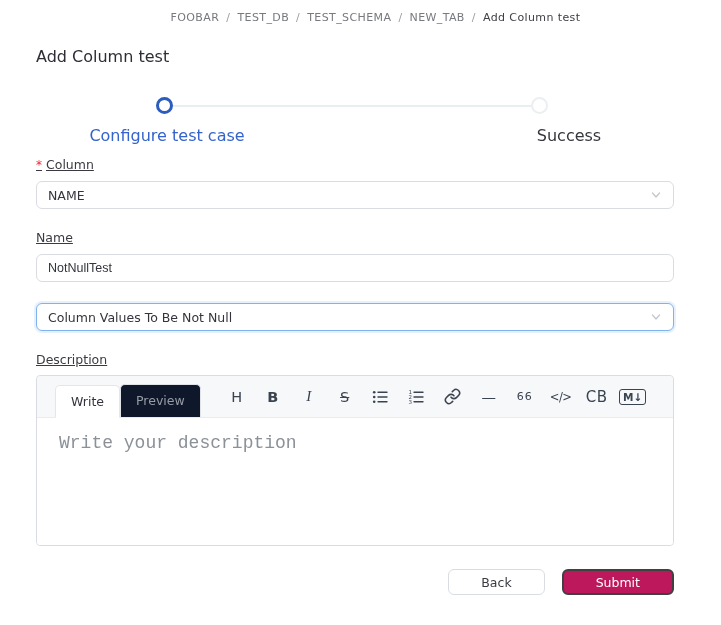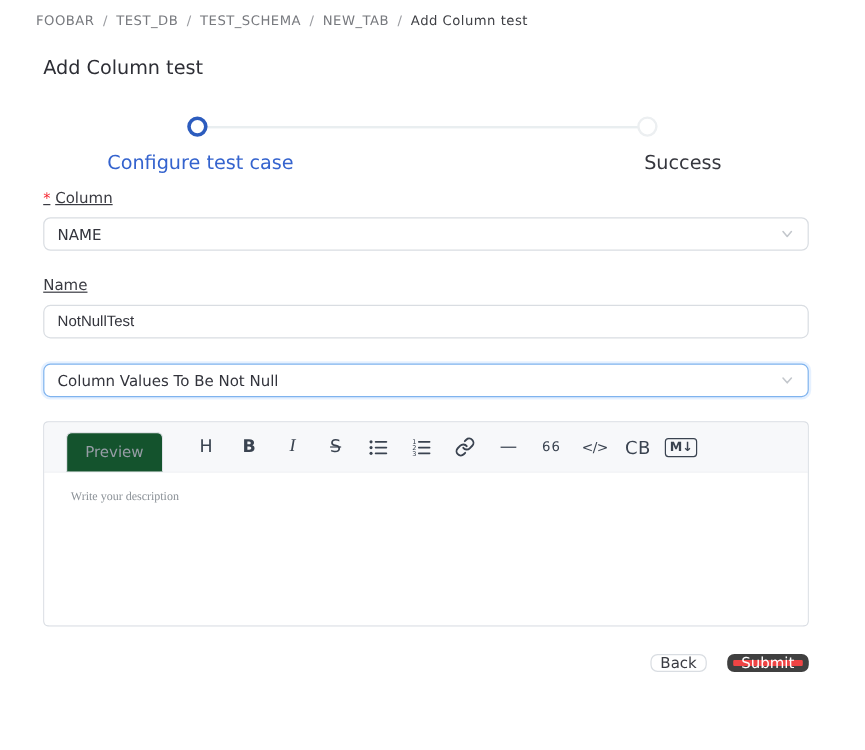--- a/index.html
+++ b/index.html
@@ -3,21 +3,21 @@
 <meta charset="utf-8">
 <style>
   * { box-sizing: border-box; }
   html,body { margin:0; padding:0; }
   body {
     width:721px; height:625px; background:#ffffff; overflow:hidden;
     font-family:"DejaVu Sans","Liberation Sans",sans-serif;
     color:#33343c; position:relative;
   }
   
-  .breadcrumb { padding:11px 0 0 30px; font-size:11px; letter-spacing:.4px; color:#77797e; display:flex; gap:7px; align-items:center; }
+  .breadcrumb { padding:11px 0 0 30px; font-size:11px; letter-spacing:.4px; color:#77797e; display:flex; gap:7px; align-items:center;justify-content:center; }
   .breadcrumb .crumb { cursor:pointer; }
   .breadcrumb .sep { color:#9a9ca1; }
   .breadcrumb .crumb.current { color:#3f4045; }
   
   .page-title { margin:23px 0 0 36px; font-size:16px; font-weight:500; color:#2d2e35; }
   
   .stepper { position:relative; height:52px; margin-top:29px; }
   .stepper .line { position:absolute; top:10px; left:172px; width:360px; height:2px; background:#e9eef0; }
   .stepper .circle { position:absolute; top:2px; width:17px; height:17px; border-radius:50%; background:#fff; }
   .stepper .circle.active { left:156px; border:3px solid #2c5cbe; }
@@ -37,42 +37,42 @@
   .control.select { justify-content:space-between; cursor:pointer; }
   .control.focused { border-color:#7fb3ee; box-shadow:0 0 0 2px rgba(64,150,255,.13); }
   input.control { outline:none; }
   .chevron { width:12px; height:12px; flex:0 0 auto; }
   
   .editor { border:1px solid #d9dde3; border-radius:4px; height:171px; display:flex; flex-direction:column; margin-top:-1px; }
   .ed-toolbar { background:#f7f8fa; border-bottom:1px solid #e9ebee; border-radius:4px 4px 0 0; height:42px; display:flex; align-items:flex-end; padding:0 12px 0 18px; }
   .tabs { display:flex; align-items:flex-end; height:100%; }
   .tab { font-size:12.5px; padding:0 15px; height:33px; line-height:32px; border-radius:5px 5px 0 0; cursor:pointer; }
   .tab.active { background:#fff; color:#33343c; border:1px solid #e3e6ea; border-bottom:1px solid #fff; margin-bottom:-1px; z-index:2; }
-  .tab.inactive { background:#14532d; color:#979da6; border:1px solid #e0e3e7; border-bottom:none; }
+  .tab.inactive { background:#0f172a; color:#979da6; border:1px solid #e0e3e7; border-bottom:none; }
   .tools { display:flex; align-items:center; margin-left:18px; height:100%; }
   .tool { width:36px; height:34px; display:flex; align-items:center; justify-content:center; color:#3a4350; font-size:14.5px; cursor:pointer; background:none; border:none; padding:0; font-family:inherit; }
   .tool .bold-g { font-weight:700; }
   .tool .italic-g { font-style:italic; font-family:"Liberation Serif","DejaVu Serif",serif; font-size:15px; }
   .tool .strike-g { text-decoration:line-through; }
   .tool .quote-g { font-weight:400; font-size:11px; letter-spacing:1px; }
   .tool .code-g { font-size:11.5px; letter-spacing:-.5px; font-weight:500; }
   .tool .cb-g { font-size:15px; letter-spacing:.5px; }
   .tool .md-g { font-size:10.5px; font-weight:700; border:1.5px solid #3a4350; border-radius:3px; padding:1px 3px; }
   .tool svg { display:block; }
   .ed-body { flex:1; border-radius:0 0 4px 4px; background:#fff; }
   .ed-body textarea {
     width:100%; height:100%; border:none; outline:none; resize:none; background:transparent;
-    padding:15px 22px; font-family:Liberation Serif, serif; font-size:10px; color:#0369a1; border-radius:0 0 4px 4px;
+    padding:15px 22px; font-family:Liberation Mono, monospace; font-size:18px; color:#0369a1; border-radius:0 0 4px 4px;
   }
   .ed-body textarea::placeholder { color:#8b9197; }
   
   .footer { display:flex; justify-content:flex-end; gap:17px; margin:23px 47px 0 0; }
-  .btn { height:15px; border-radius:6px; font-size:12.5px; padding:0 7px; cursor:pointer; font-family:inherit; display:flex; align-items:center; }
+  .btn { height:26px; border-radius:6px; font-size:12.5px; padding:0 32px; cursor:pointer; font-family:inherit; display:flex; align-items:center; }
   .btn.back { background:#fff; border:1px solid #d9dde2; color:#3a3b42; }
-  .btn.submit { background:#ef4444; border:5px solid #404040; color:#fff; }
+  .btn.submit { background:#be185d; border:2px solid #404040; color:#fff; }
 </style>
 </head>
 <body>
 
 <nav class="breadcrumb">
   <span class="crumb">FOOBAR</span>
   <span class="sep">/</span>
   <span class="crumb">TEST_DB</span>
   <span class="sep">/</span>
   <span class="crumb">TEST_SCHEMA</span>
@@ -116,23 +116,27 @@
   <div class="field">
     <div class="control select focused">
       <span>Column Values To Be Not Null</span>
       <svg class="chevron" viewBox="0 0 12 12">
           <polyline points="2.5,4 6,8 9.5,4" fill="none" stroke="#c3c7cc" stroke-width="1.3" stroke-linecap="round" stroke-linejoin="round"></polyline>
         </svg>
     </div>
   </div>
 
   <div class="field">
+    <div class="field-label">
+      <span>Description</span>
+    </div>
     <div class="editor">
       <div class="ed-toolbar">
         <div class="tabs">
+          <div class="tab active">Write</div>
           <div class="tab inactive">Preview</div>
         </div>
         <div class="tools">
           <button class="tool">
               <span>H</span>
             </button>
           <button class="tool">
               <span class="bold-g">B</span>
             </button>
           <button class="tool">

